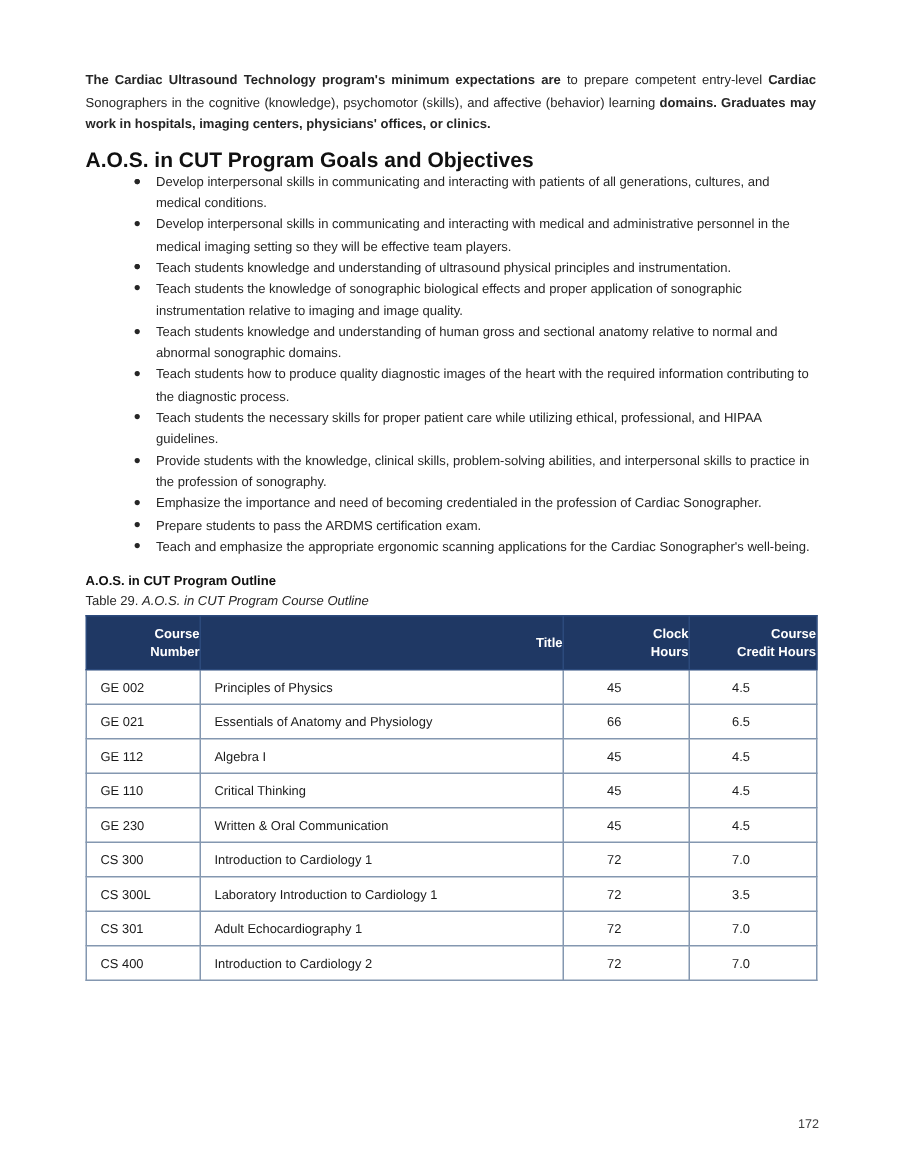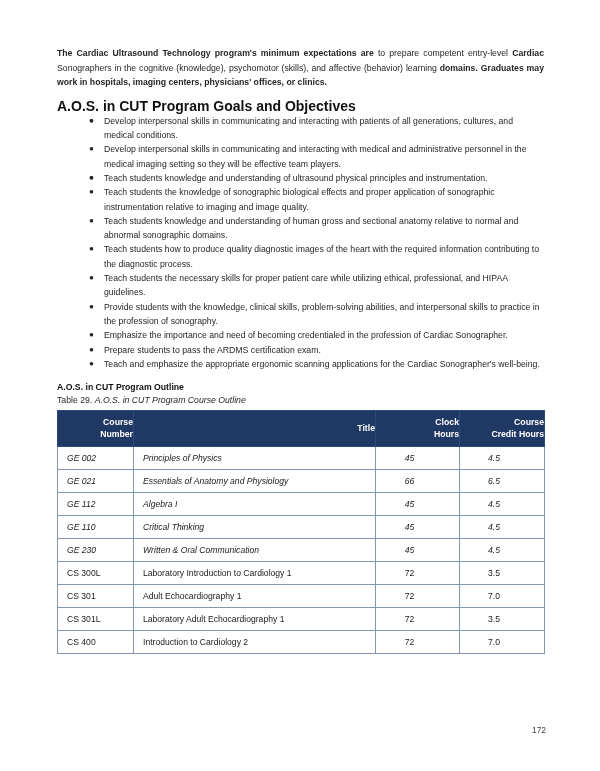--- a/index.html
+++ b/index.html
@@ -112,33 +112,33 @@
     line-height: 12px;
     color: #1a1a1a;
     vertical-align: middle;
     height: 12px;
   }
   table.course-table tbody td.num {
     text-align: center;
     padding-left: 0;
     padding-right: 16px;
   }
-  table.course-table tbody tr.ge td { font-style: italic; }
+  table.course-table tbody tr.ge td { }
   table.course-table tbody tr.cs td { font-style: normal; }
 
   .col-code  { width: 76px; }
   .col-title { width: 242px; }
   .col-clock { width: 84px; }
   .col-qch   { width: 85px; }
 
   
   .page-number {
     position: absolute;
     right: 54px;
-    bottom: 36px;
+    bottom: 17px;
     font-size: 8.4px;
     color: #404040;
   }
 </style>
 </head>
 <body>
 
 <div class="page">
 
   <p class="intro">
@@ -218,38 +218,38 @@
           <td class="num">45</td>
           <td class="num">4.5</td>
         </tr>
         <tr class="ge">
           <td>GE 230</td>
           <td>Written &amp; Oral Communication</td>
           <td class="num">45</td>
           <td class="num">4.5</td>
         </tr>
         <tr class="cs">
+          <td>CS 300</td>
+          <td>Introduction to Cardiology 1</td>
+          <td class="num">72</td>
+          <td class="num">7.0</td>
+        </tr>
+        <tr class="cs">
           <td>CS 300L</td>
           <td>Laboratory Introduction to Cardiology 1</td>
           <td class="num">72</td>
           <td class="num">3.5</td>
         </tr>
         <tr class="cs">
           <td>CS 301</td>
           <td>Adult Echocardiography 1</td>
           <td class="num">72</td>
           <td class="num">7.0</td>
         </tr>
         <tr class="cs">
-          <td>CS 301L</td>
-          <td>Laboratory Adult Echocardiography 1</td>
-          <td class="num">72</td>
-          <td class="num">3.5</td>
-        </tr>
-        <tr class="cs">
           <td>CS 400</td>
           <td>Introduction to Cardiology 2</td>
           <td class="num">72</td>
           <td class="num">7.0</td>
         </tr>
       </tbody>
   </table>
 
   <div class="page-number">172</div>
 

